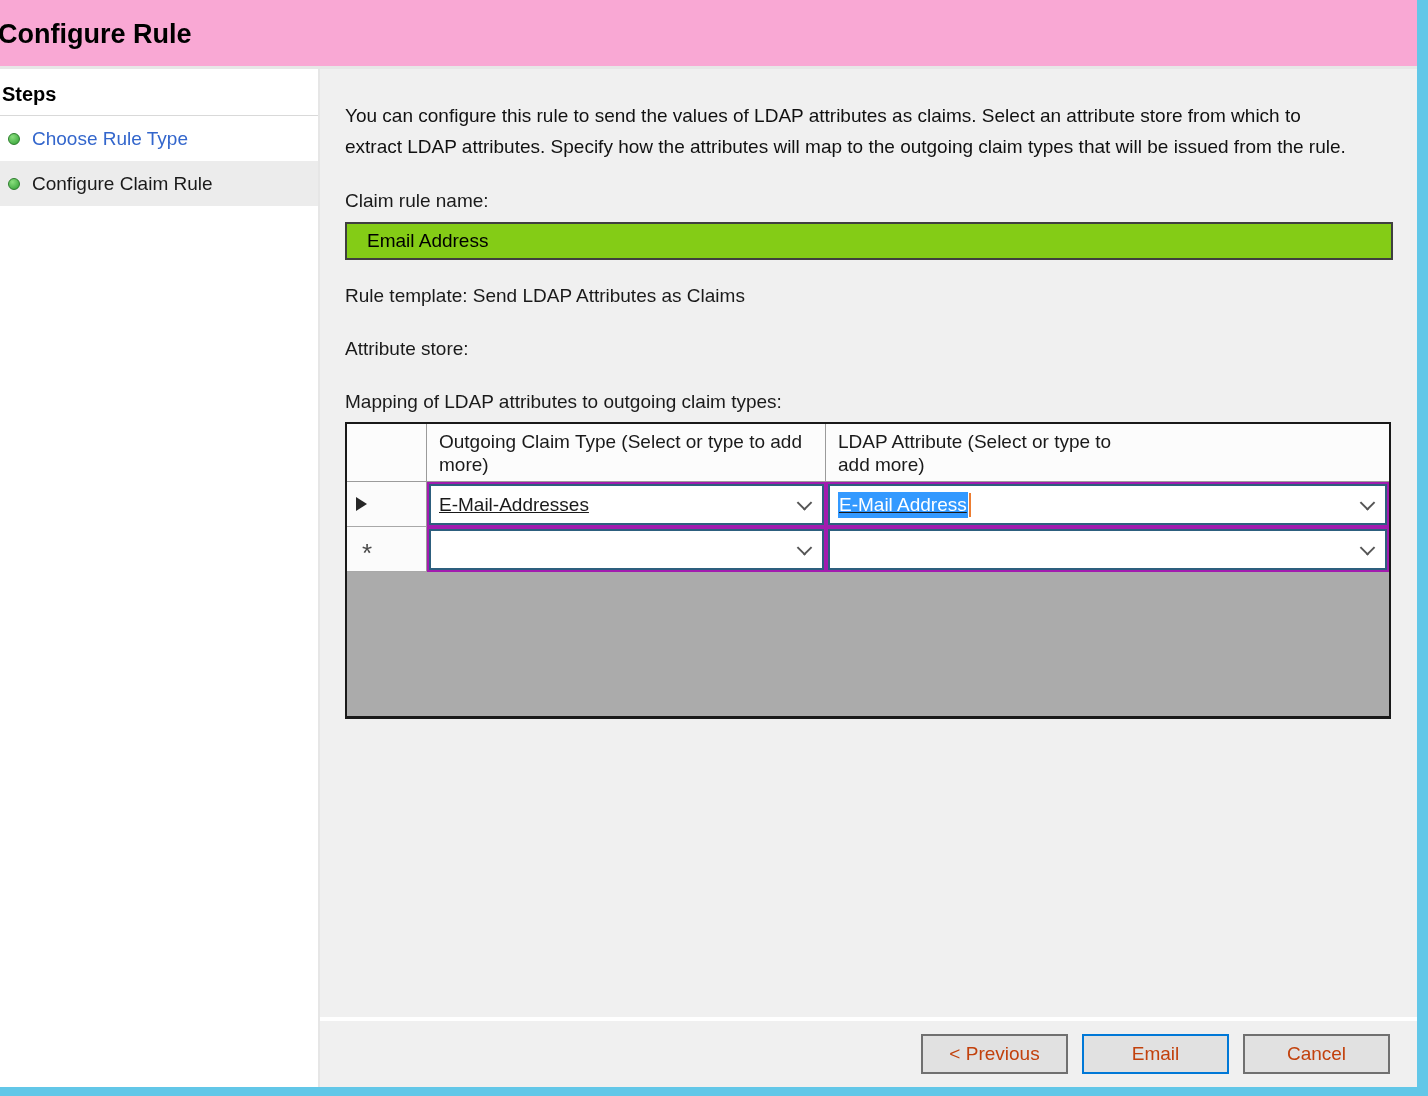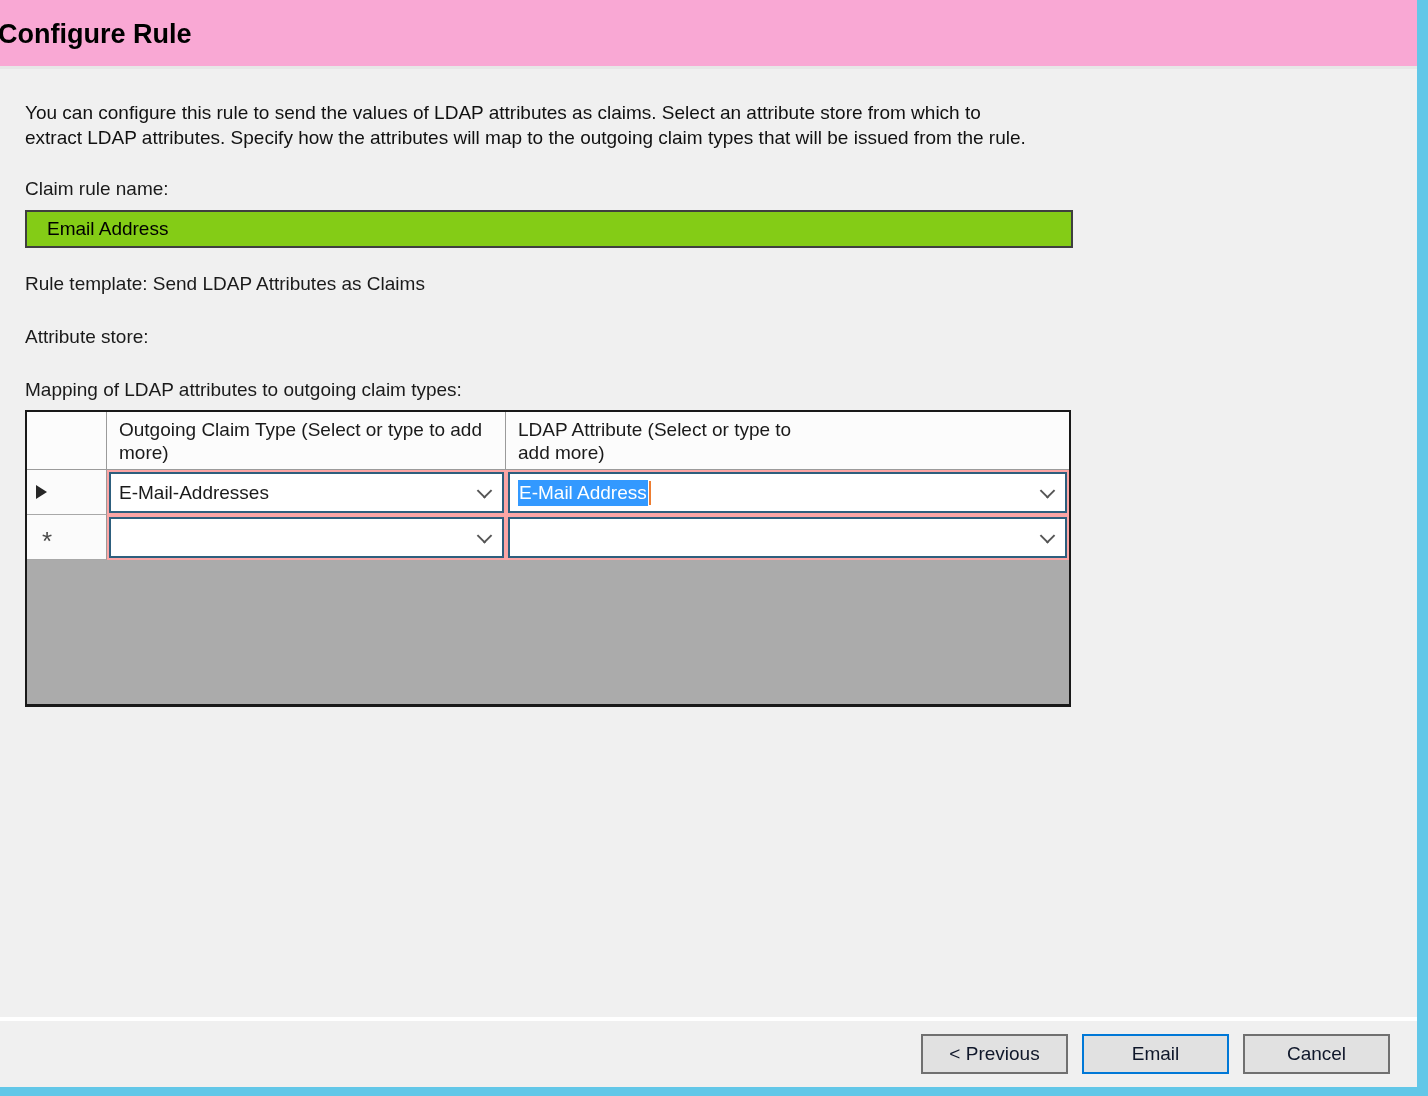--- a/index.html
+++ b/index.html
@@ -40,21 +40,21 @@
     border: 1px solid #2c7d2c;
     margin-right: 12px; flex: 0 0 auto;
   }
   .step-link { color: #3366cc; }
   .step-label { color: #1a1a1a; }
 
   
   .main-col { flex: 1 1 auto; background: #f0f0f0; display: flex; flex-direction: column; min-width: 0; }
   .main-content { flex: 1 1 auto; padding: 31px 22px 0 25px; }
 
-  .desc { font-size: 19px; line-height: 25px; max-width: 1012px; color: #111; }
+  .desc { font-size: 19px; line-height: 31px; max-width: 1012px; color: #111; }
   .field-label { font-size: 19px; margin-top: 28px; }
 
   .text-input {
     display: block; margin-top: 10px; width: 1048px; height: 38px;
     border: 2px solid #3f3f3f; background: #84cc16;
     font-family: "Liberation Sans", sans-serif; font-size: 19px;
     padding: 0 20px; color: #000; outline: none;
   }
 
   .rule-template { font-size: 19px; margin-top: 25px; }
@@ -91,58 +91,71 @@
   .gh:nth-child(3) { border-right: none; }
   .gh .wrap-narrow { display: inline-block; max-width: 310px; }
 
   .rowhead {
     background: #fbfbfb; border-right: 1px solid #9b9b9b; border-bottom: 1px solid #a8a8a8;
     display: flex; align-items: center; padding-left: 9px;
   }
   .tri { width: 0; height: 0; border-left: 11px solid #262626; border-top: 7px solid transparent; border-bottom: 7px solid transparent; }
   .ast { font-size: 26px; color: #4a4a4a; transform: translateY(4px); margin-left: 6px; }
 
-  .gcell { background: #fca5a5; padding: 2px; }
+  .gcell { background: #a21caf; padding: 2px; text-decoration: underline; }
   .cell-combo {
     position: relative; width: 100%; height: 100%;
     background: #fff; border: 2px solid #2d5f7e;
     display: flex; align-items: center; padding-left: 8px; font-size: 19px;
   }
   .sel-text { background: #3399ff; color: #ffffff; padding: 2px 1px; }
   .caret { display: inline-block; width: 2px; height: 24px; background: #ed7d31; margin-left: 1px; }
 
   .grid-filler { grid-column: 1 / -1; background: #ababab; }
 
   
   .button-bar {
     flex: 0 0 70px; height: 70px;
     border-top: 4px solid #ffffff; background: #f0f0f0;
     display: flex; justify-content: flex-end; align-items: center;
     gap: 14px; padding-right: 27px;
   }
   .btn {
     width: 147px; height: 40px;
     background: #e1e1e1; border: 2px solid #707070;
-    font-family: "Liberation Sans", sans-serif; font-size: 19px; color: #0f172a;
+    font-family: "Liberation Sans", sans-serif; font-size: 19px; color: #c2410c;
     display: flex; align-items: center; justify-content: center;
     cursor: default;
   }
   .btn.default { border-color: #0078d7; }
 </style>
 </head>
 <body>
 
 <div class="window">
 
   <div class="header">
     <div class="title">Configure Rule</div>
   </div>
 
   <div class="body-row">
 
+    <div class="sidebar">
+      <div class="steps-heading">Steps</div>
+
+      <div class="step-item">
+        <span class="step-bullet"></span>
+        <span class="step-link">Choose Rule Type</span>
+      </div>
+
+      <div class="step-item current">
+        <span class="step-bullet"></span>
+        <span class="step-label">Configure Claim Rule</span>
+      </div>
+    </div>
 
     <div class="main-col">
       <div class="main-content">
 
         <div class="desc">You can configure this rule to send the values of LDAP attributes as claims. Select an attribute store from which to extract LDAP attributes. Specify how the attributes will map to the outgoing claim types that will be issued from the rule.</div>
 
         <div class="field-label">Claim rule name:</div>
         <input class="text-input" type="text" value="Email Address" style="">
 
         <div class="rule-template">Rule template: Send LDAP Attributes as Claims</div>

